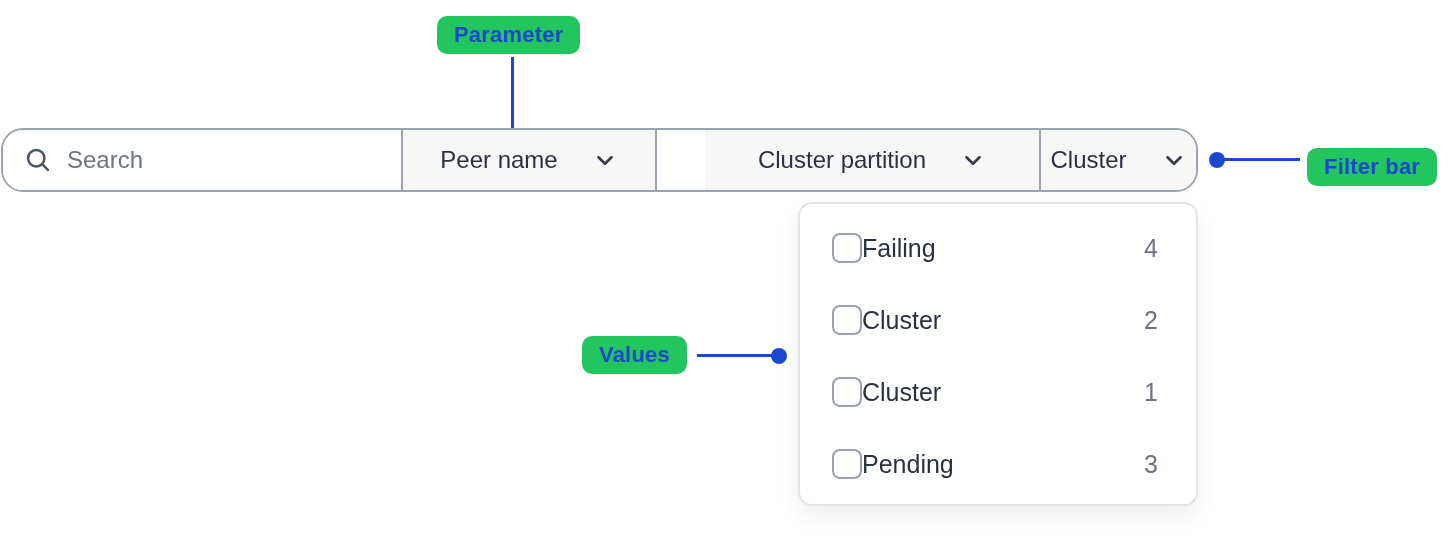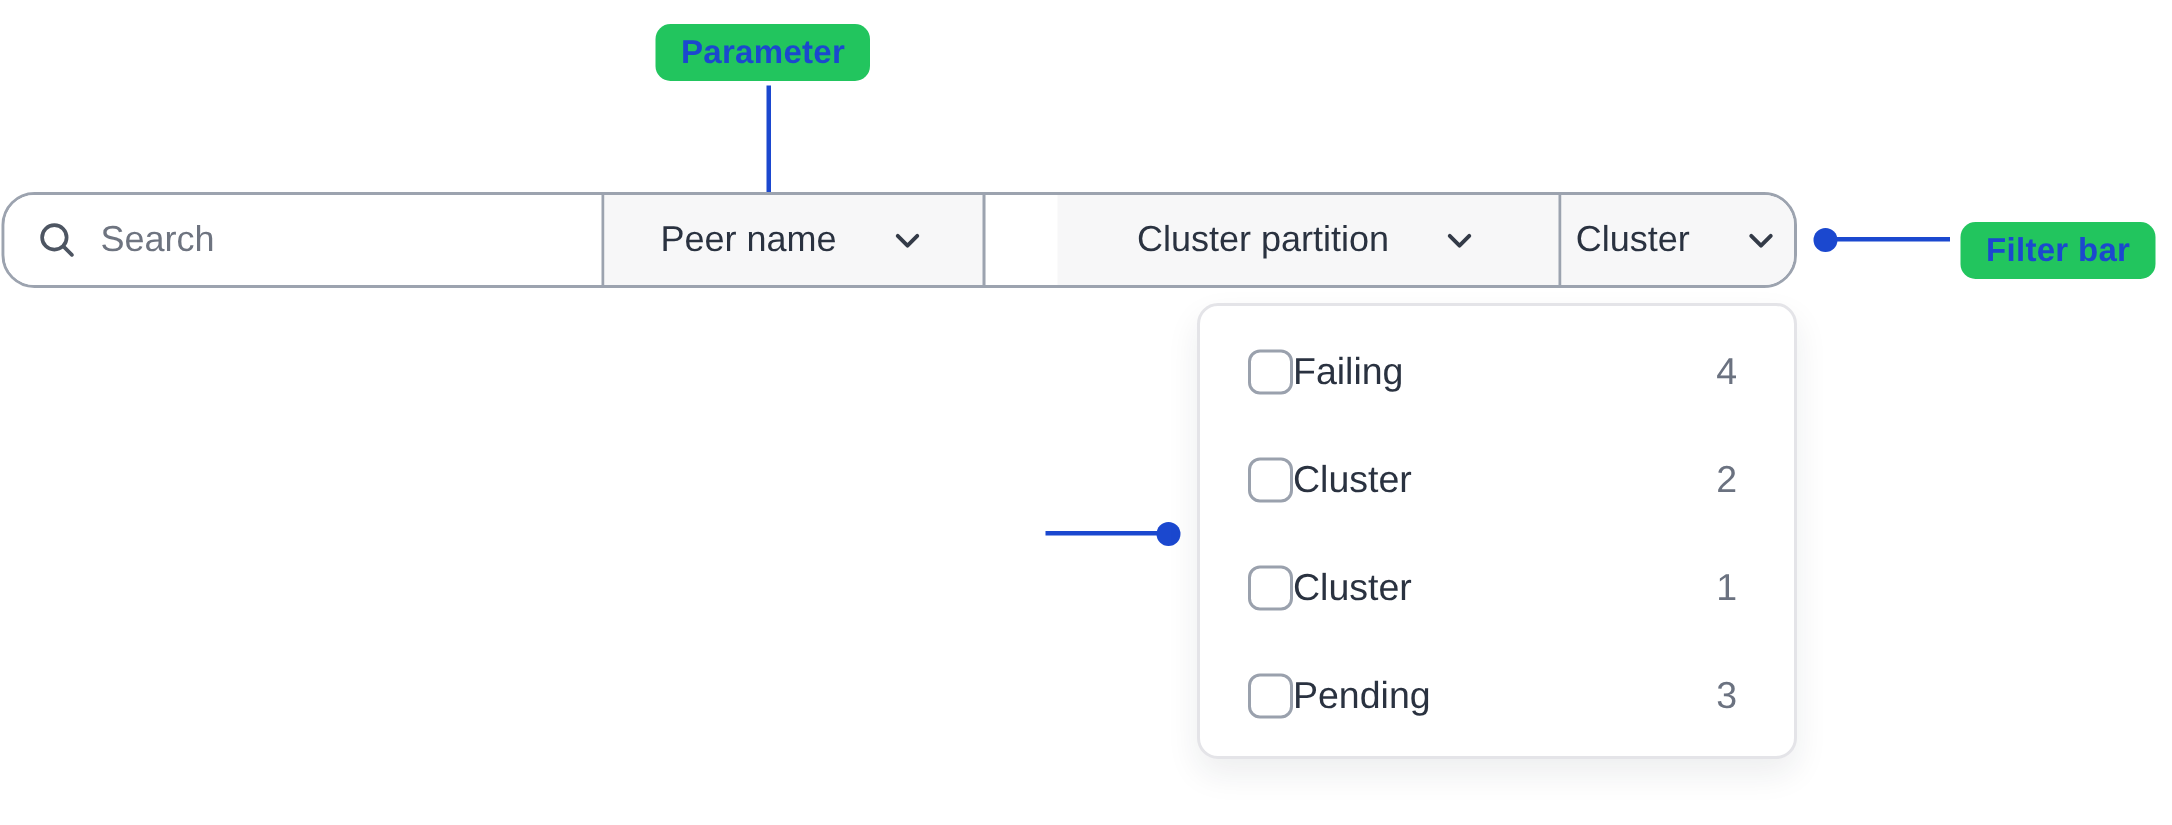--- a/index.html
+++ b/index.html
@@ -186,20 +186,21 @@
       <svg width="26" height="26" viewBox="0 0 24 24" fill="none" stroke="#343b48" stroke-width="2.4" stroke-linecap="round" stroke-linejoin="round">
         <path d="M6 9.5l6 6 6-6"></path>
       </svg>
     </div>
   </div>
 
   <div class="anno-dot" style="left:1209px; top:152px;"></div>
   <div class="anno-line" style="left:1221px; top:158px; width:79px; height:3px;"></div>
   <div class="anno-pill" style="left:1307px; top:148px;">Filter bar</div>
 
+  <div class="anno-pill" style="left:582px; top:336px;">Values</div>
   <div class="anno-line" style="left:697px; top:354px; width:78px; height:3px;"></div>
   <div class="anno-dot" style="left:771px; top:348px;"></div>
 
   <div class="value-panel">
 
     <div class="value-row">
       <span class="checkbox"></span>
       <span class="value-label">Failing</span>
       <span class="value-count">4</span>
     </div>

